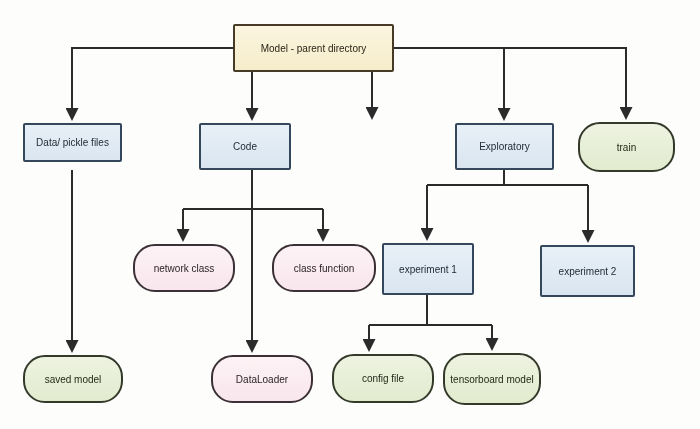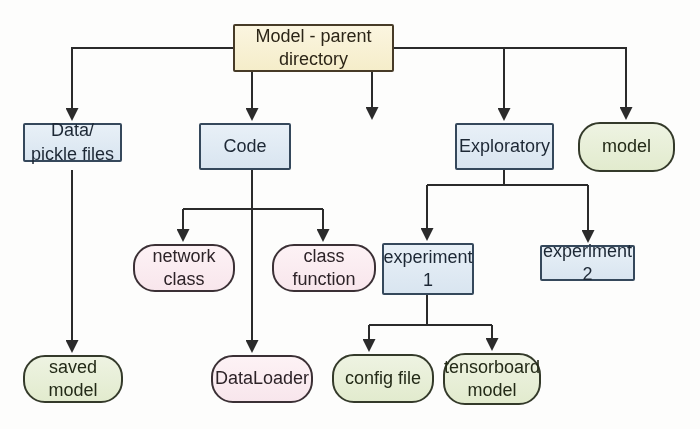--- a/index.html
+++ b/index.html
@@ -27,21 +27,21 @@
     stroke-width: 2;
     fill: none;
   }
   .node {
     position: absolute;
     box-sizing: border-box;
     display: flex;
     align-items: center;
     justify-content: center;
     text-align: center;
-    font-size: 18px;
+    font-size: 10px;
     line-height: 1.3;
     padding: 2px 4px;
     color: #25221c;
   }
   .rect { border-radius: 2px; }
   .round { border-radius: 22px; }
   .cream {
     background: linear-gradient(#fbf5e0, #f5edca);
     border: 2px solid #473b27;
     color: #2c2517;
@@ -105,29 +105,29 @@
 
   <div class="node rect cream" style="left:233px; top:24px; width:161px; height:48px;">Model - parent directory</div>
 
   <div class="node rect blue" style="left:23px; top:123px; width:99px; height:39px;">Data/ pickle files</div>
 
   <div class="node rect blue" style="left:199px; top:123px; width:92px; height:47px;">Code</div>
 
 
   <div class="node rect blue" style="left:455px; top:123px; width:99px; height:47px;">Exploratory</div>
 
-  <div class="node round green" style="left:578px; top:122px; width:97px; height:50px;">model</div>
+  <div class="node round green" style="left:578px; top:122px; width:97px; height:50px;">train</div>
 
   <div class="node round pink" style="left:133px; top:244px; width:102px; height:48px;">network class</div>
 
   <div class="node round pink" style="left:272px; top:244px; width:104px; height:48px;">class function</div>
 
   <div class="node rect blue" style="left:382px; top:243px; width:92px; height:52px;">experiment 1</div>
 
-  <div class="node rect blue" style="left:540px; top:245px; width:95px; height:36px;">experiment 2</div>
+  <div class="node rect blue" style="left:540px; top:245px; width:95px; height:52px;">experiment 2</div>
 
   <div class="node round green" style="left:23px; top:355px; width:100px; height:48px;">saved model</div>
 
   <div class="node round pink" style="left:211px; top:355px; width:102px; height:48px;">DataLoader</div>
 
   <div class="node round green" style="left:332px; top:354px; width:102px; height:49px;text-align:center;">config file</div>
 
   <div class="node round green" style="left:443px; top:353px; width:98px; height:52px;">tensorboard model</div>
 
 </div>

